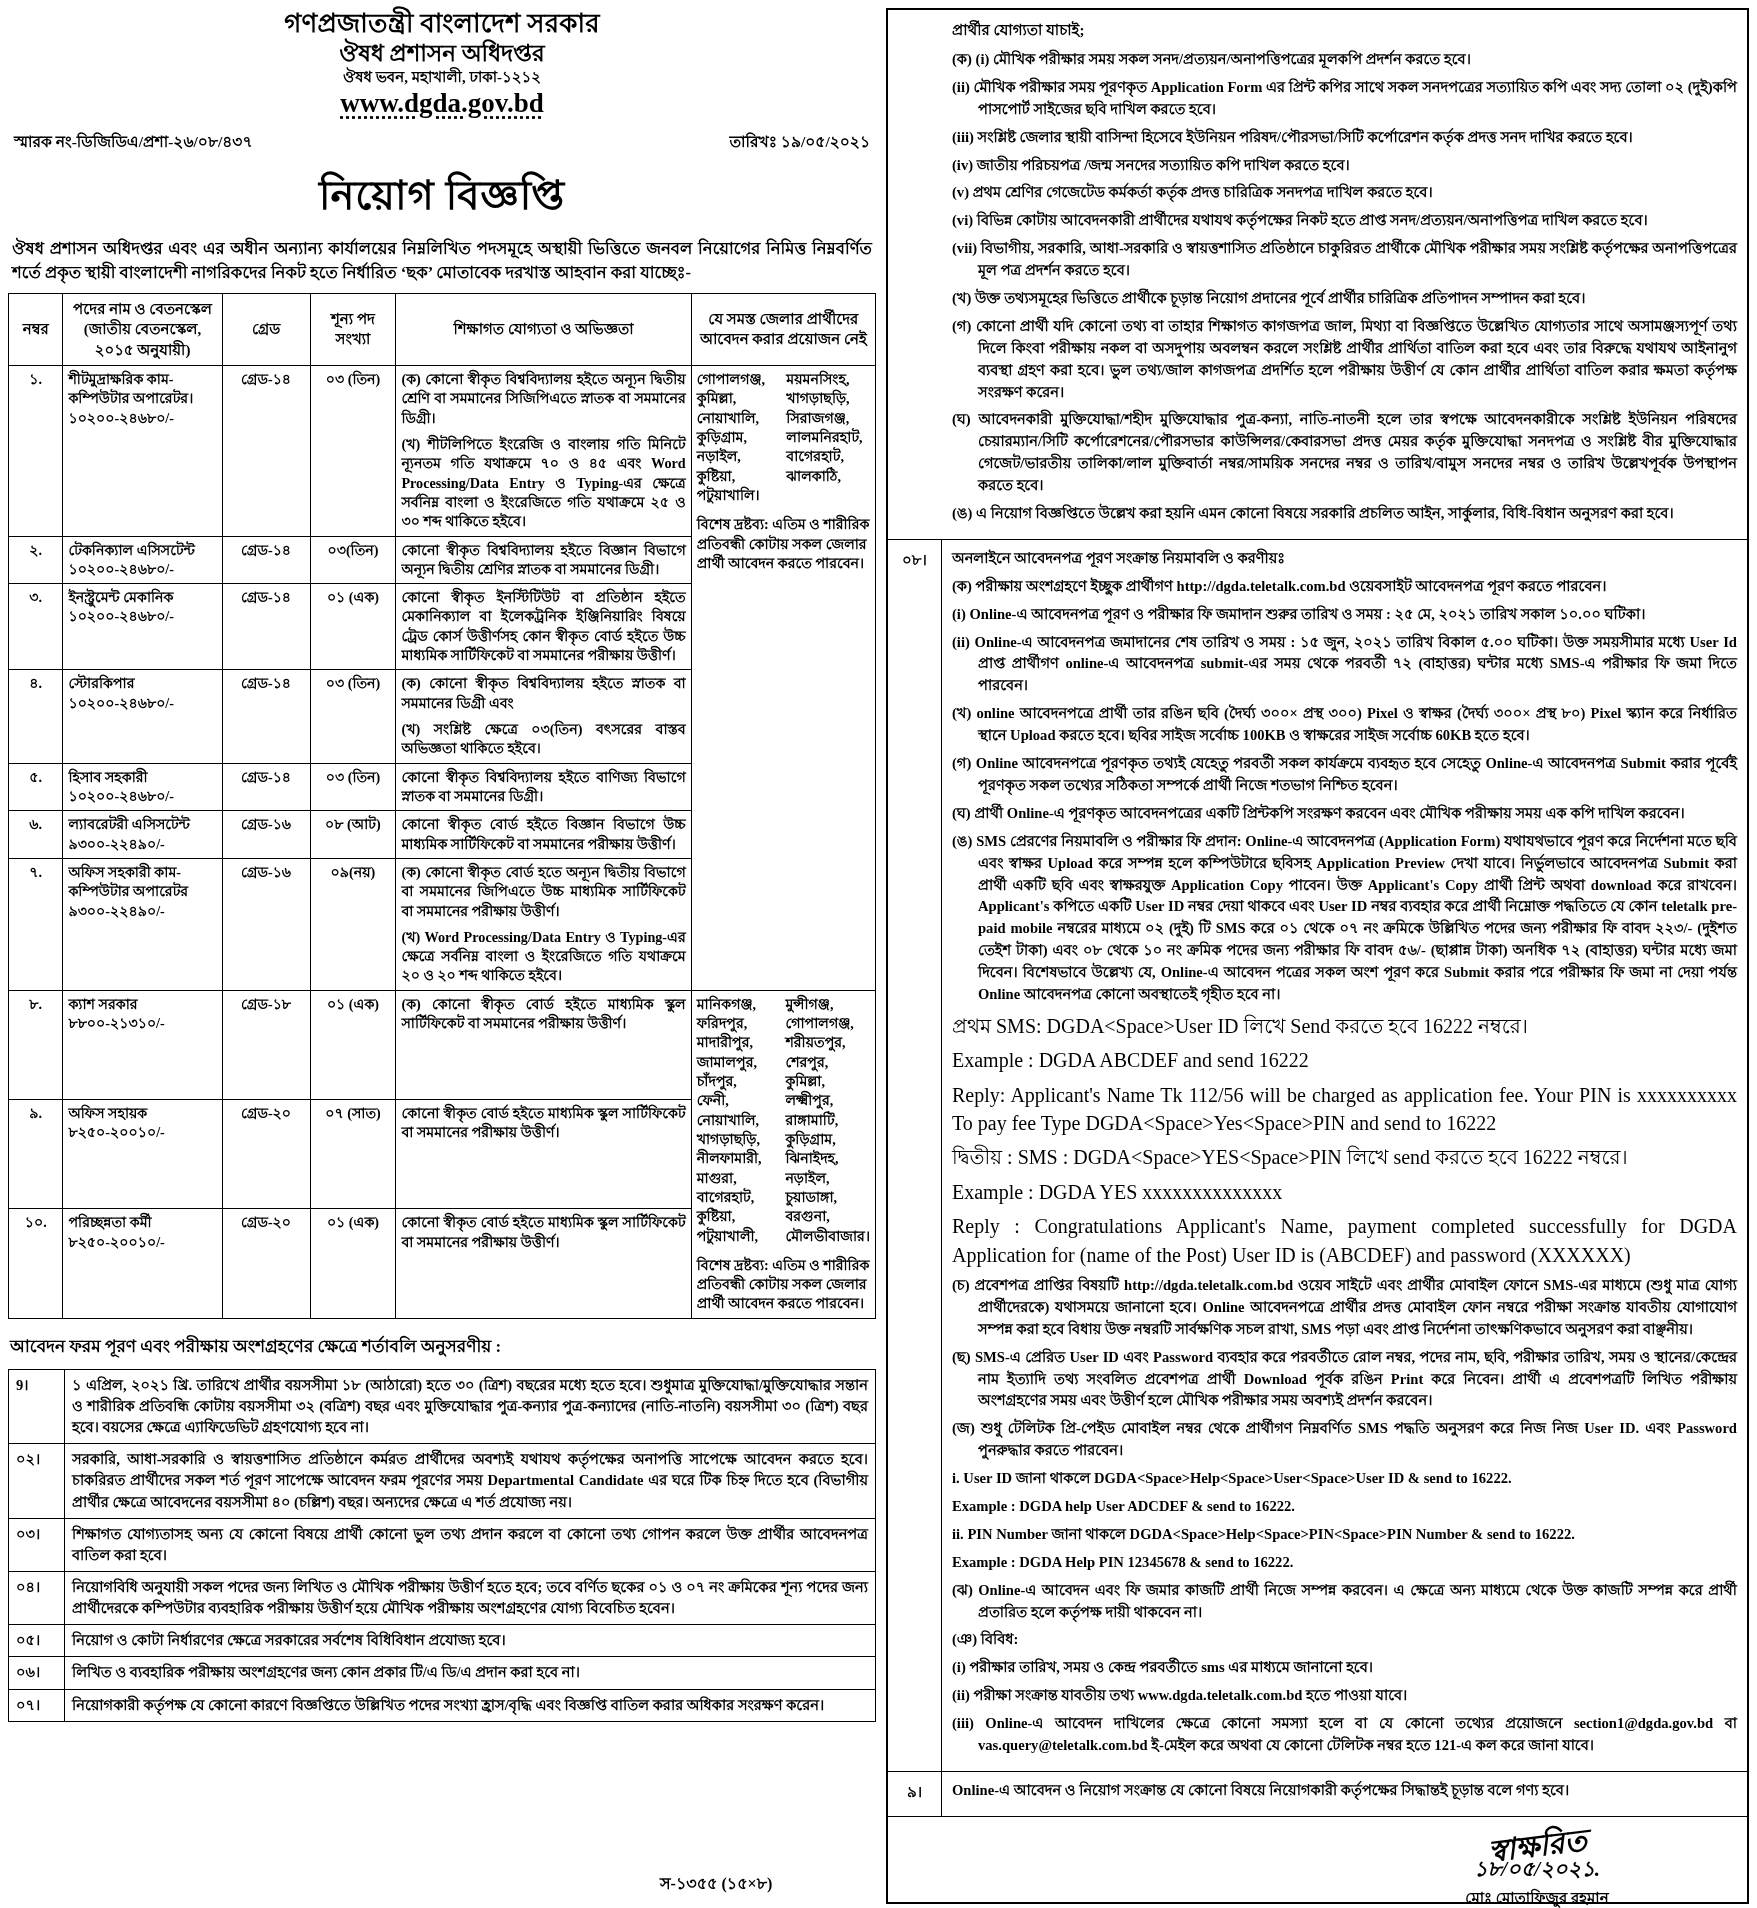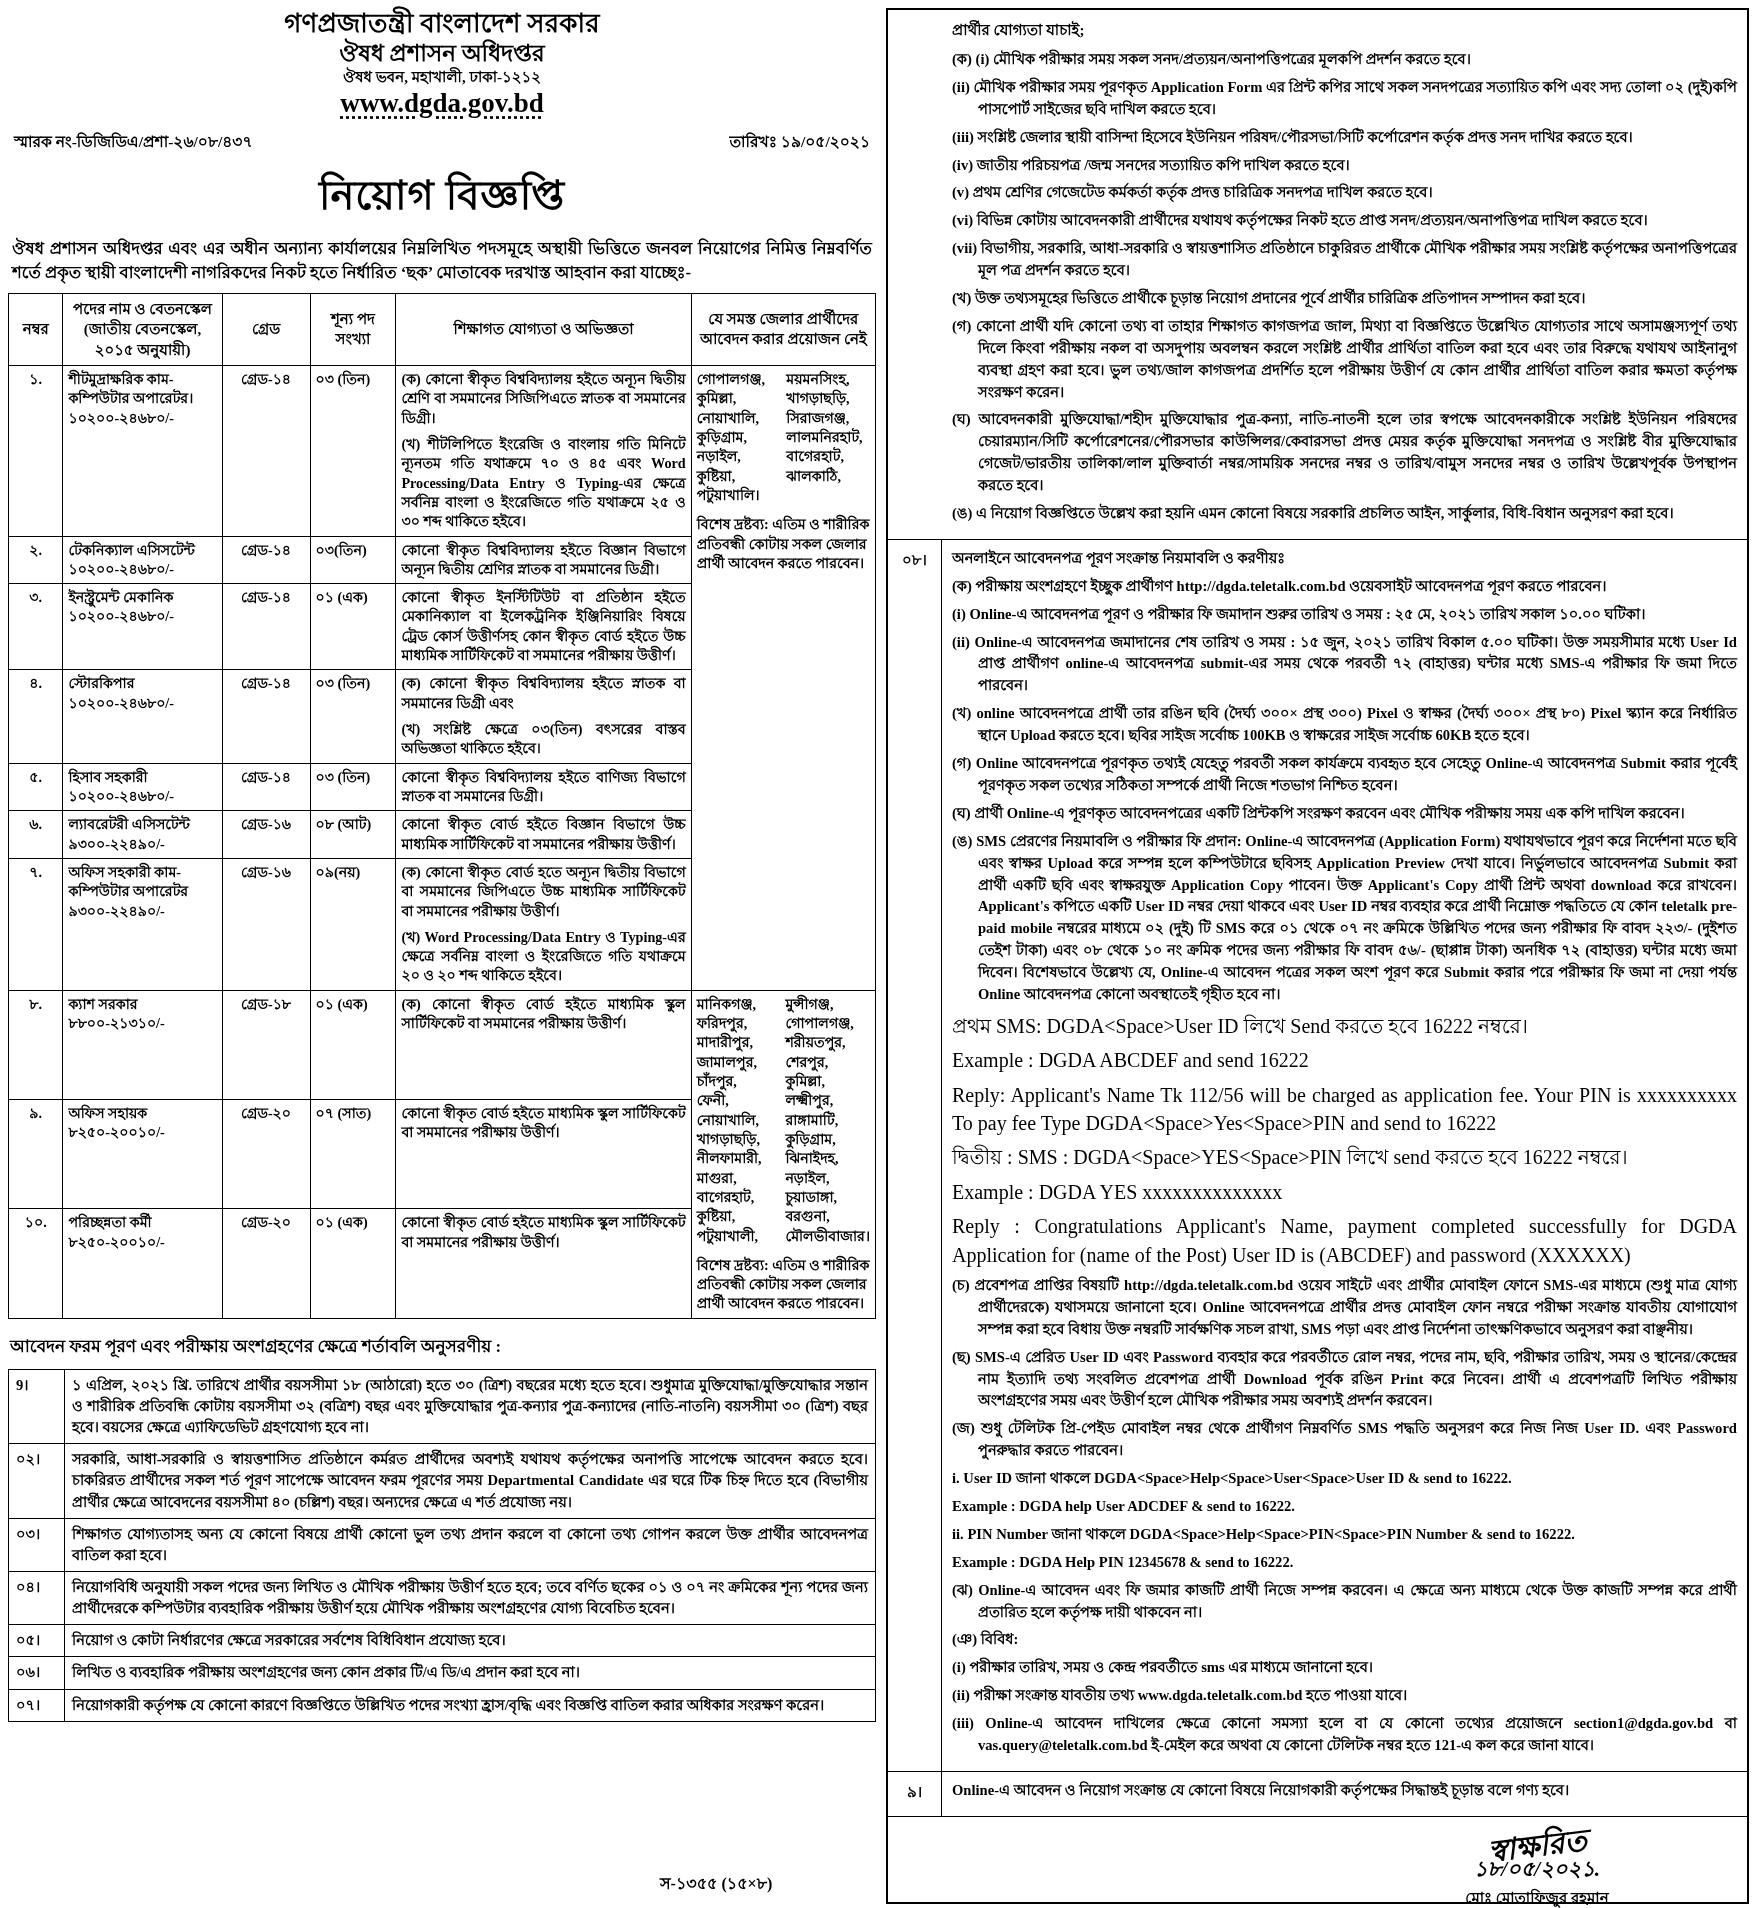--- a/index.html
+++ b/index.html
@@ -92,21 +92,21 @@
     padding: 5px 3px;
   }
   .c-no  { width: 52px;  text-align: center; }
   .c-post{ width: 152px; }
   .c-grade{width: 84px;  text-align: center; }
   .c-vac { width: 82px;  text-align: center; }
   .c-qual{ width: 282px; text-align: justify; }
   .c-dist{ width: 176px; }
   td.c-no { text-align: center; }
   td.c-grade { text-align: center; }
-  td.c-vac { text-align: left; }
+  td.c-vac { text-align: center; }
 
   .post-name { display: block; }
   .pay-scale { display: block; }
   .qual-item { display: block; margin-bottom: 7px; text-align: justify; }
   .qual-item:last-child { margin-bottom: 0; }
   .note-block { font-weight: bold; margin-top: 10px; }
   .dist-grid {
     display: grid;
     grid-template-columns: 1fr 1fr;
     column-gap: 6px;

